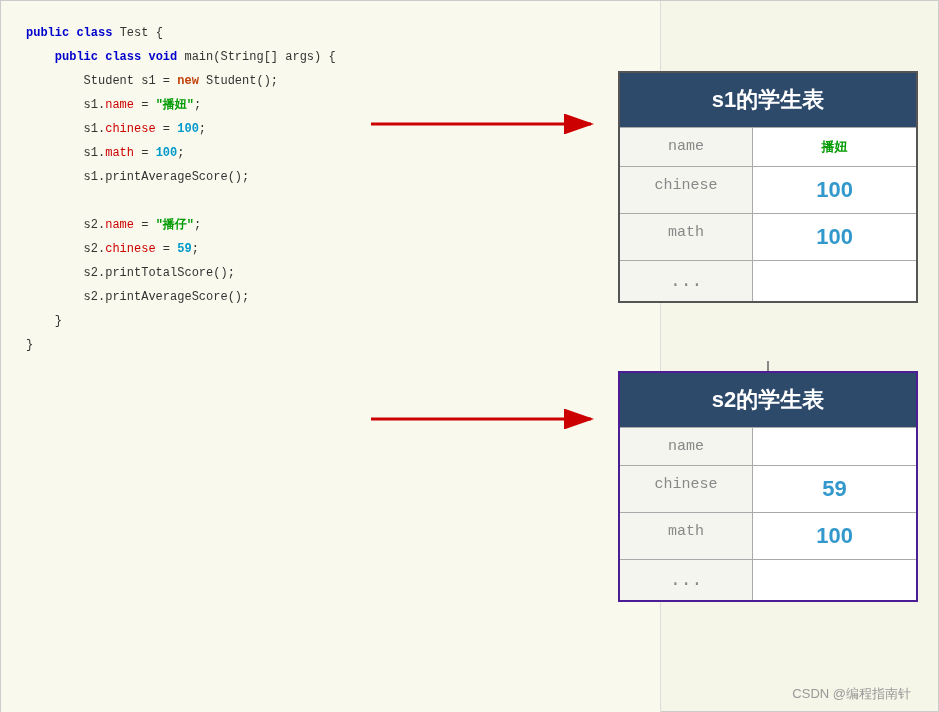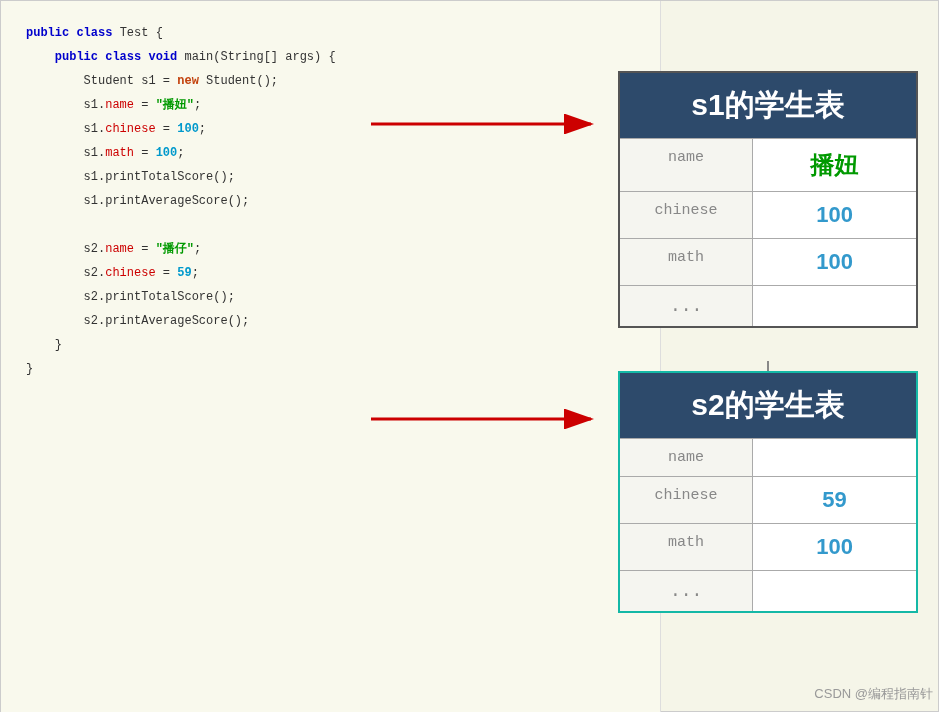--- a/index.html
+++ b/index.html
@@ -78,28 +78,28 @@
       background: white;
       border: 2px solid #555;
     }
 
     .table-s2 {
       position: absolute;
       right: 20px;
       top: 370px;
       width: 300px;
       background: white;
-      border: 2px solid #14b8a6;
+      border: 2px solid #4c1d95;
     }
 
     .table-header {
       background: #2d4a6b;
       color: white;
       text-align: center;
-      font-size: 30px;
+      font-size: 22px;
       font-weight: bold;
       padding: 12px 8px;
       font-family: Arial, sans-serif;
     }
 
     .table-row-data {
       display: flex;
       border-top: 1px solid #aaa;
     }
 
@@ -112,21 +112,21 @@
       color: #888;
       border-right: 1px solid #aaa;
       background: #f5f5f0;
     }
 
     .table-cell-val {
       width: 55%;
       padding: 10px 8px;
       text-align: center;
       font-family: Arial, sans-serif;
-      font-size: 24px;
+      font-size: 13px;
       font-weight: bold;
     }
 
     .val-green { color: #009900; }
     .val-blue { color: #3399cc; font-size: 22px; }
     .val-dots-key { color: #888; font-size: 18px; }
 
     
     .connector-line {
       position: absolute;
@@ -134,39 +134,38 @@
       top: 360px;
       width: 2px;
       height: 15px;
       background: #888;
     }
 
     
     .watermark {
       position: absolute;
       bottom: 8px;
-      right: 5px;
+      right: 27px;
       font-size: 13px;
       color: #999;
       font-family: Arial, sans-serif;
     }
   </style>
 </head>
 <body>
 
 <div class="main-container">
 
   <div class="code-panel">
     <span class="code-line"><span class="kw">public class</span> <span class="normal">Test {</span></span>
     <span class="code-line">    <span class="kw">public class void</span> <span class="normal">main(String[] args) {</span></span>
     <span class="code-line">        <span class="normal">Student s1 = <span class="kw-new">new</span> Student();</span></span>
     <span class="code-line">        <span class="normal">s1.<span class="field">name</span> = <span class="string-val">"播妞"</span>;</span></span>
     <span class="code-line">        <span class="normal">s1.<span class="field">chinese</span> = <span class="num-val">100</span>;</span></span>
     <span class="code-line">        <span class="normal">s1.<span class="field">math</span> = <span class="num-val">100</span>;</span></span>
-    <span class="code-line">        <span class="normal">s1.printTotalScore();</span></span>
     <span class="code-line">        <span class="normal">s1.printAverageScore();</span></span>
     <span class="code-line"> </span>
     <span class="code-line">        <span class="normal">s2.<span class="field">name</span> = <span class="string-val">"播仔"</span>;</span></span>
     <span class="code-line">        <span class="normal">s2.<span class="field">chinese</span> = <span class="num-val">59</span>;</span></span>
     <span class="code-line">        <span class="normal">s2.printTotalScore();</span></span>
     <span class="code-line">        <span class="normal">s2.printAverageScore();</span></span>
     <span class="code-line">    <span class="normal">}</span></span>
     <span class="code-line"><span class="normal">}</span></span>
   </div>
 

